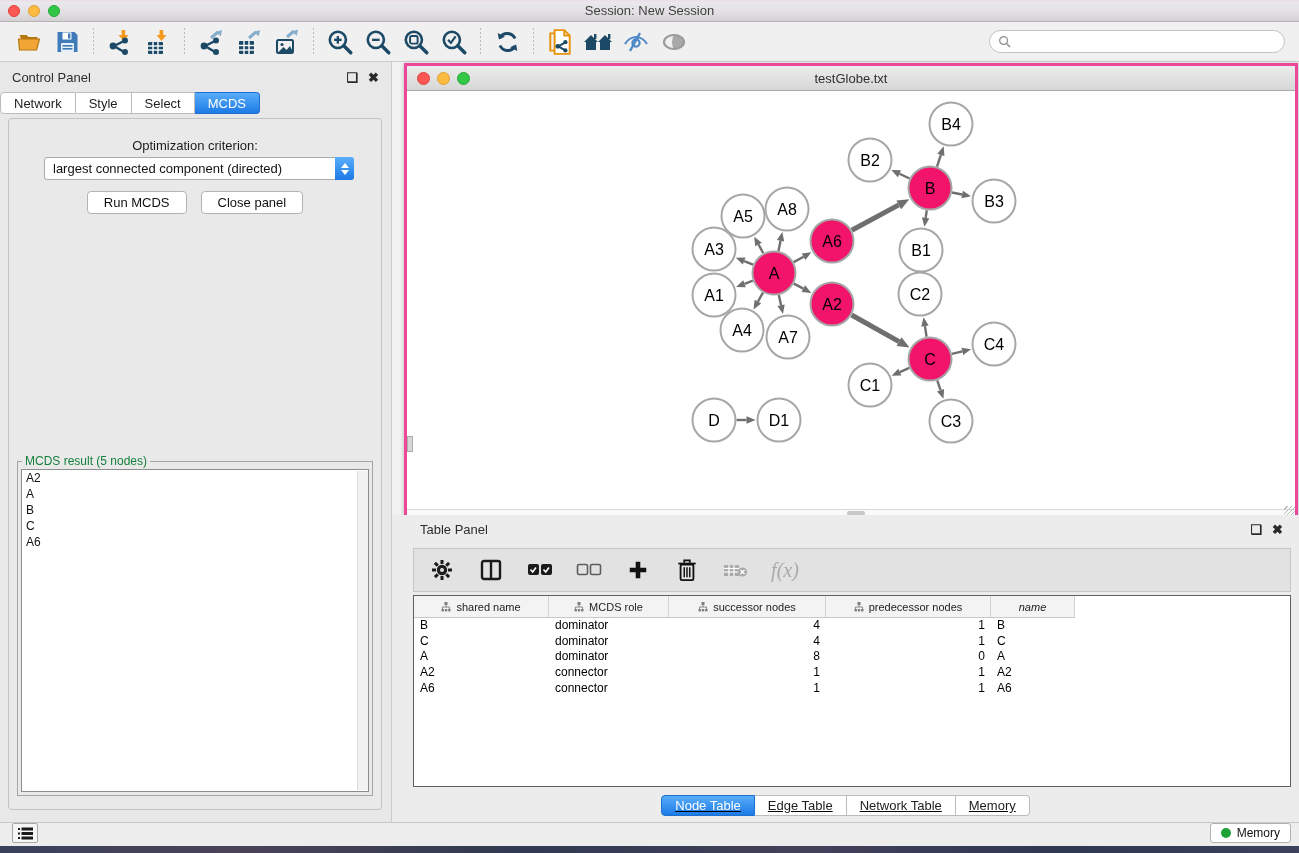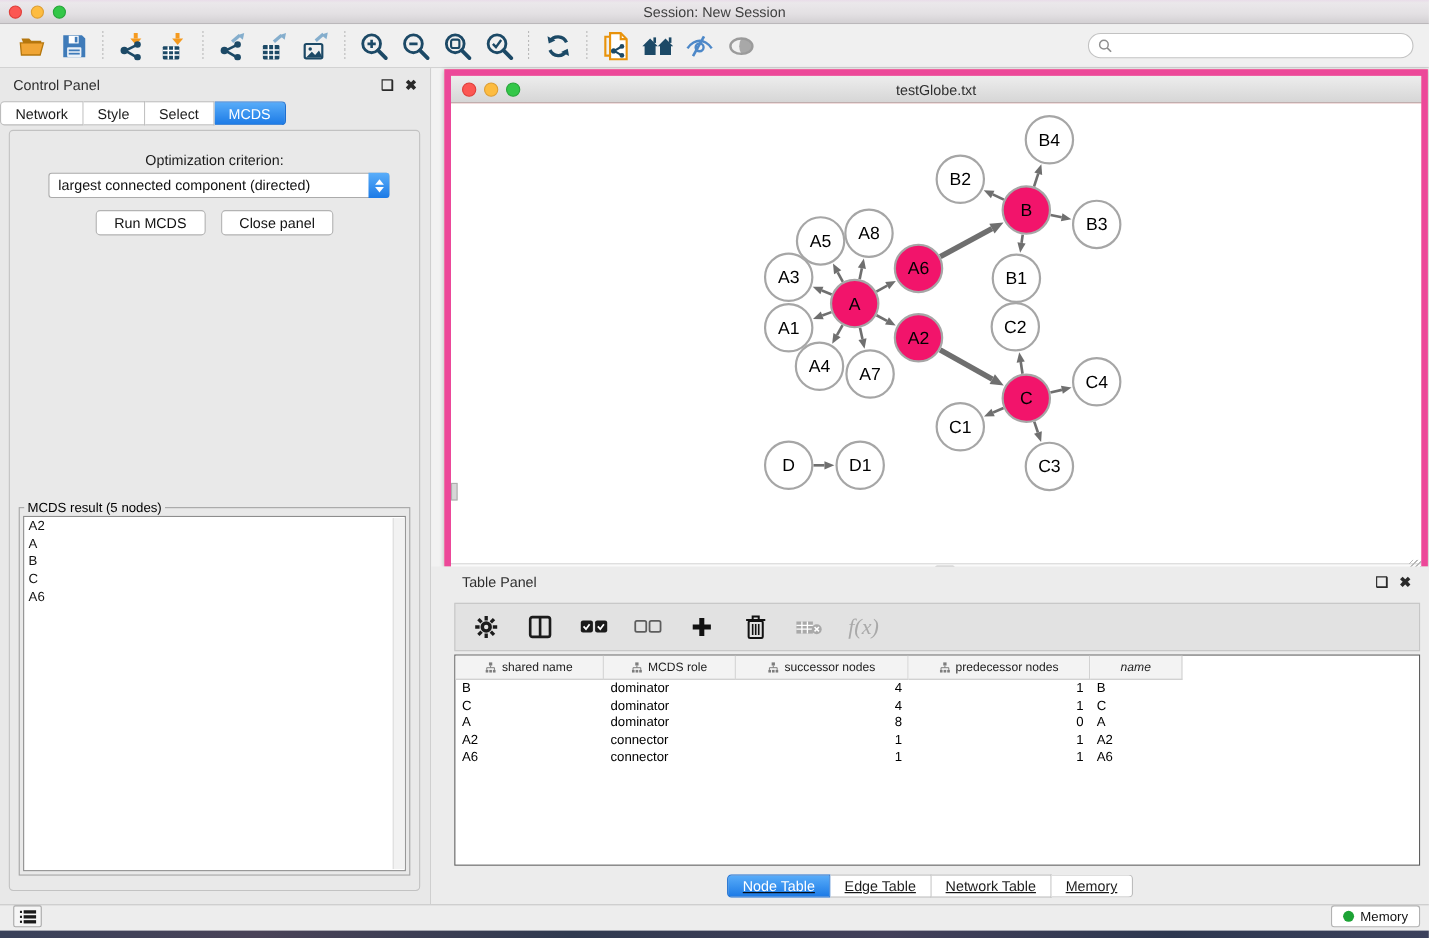--- a/index.html
+++ b/index.html
@@ -43,31 +43,31 @@
   .selectbox { position:absolute; left:35px; right:27px; top:38px; height:23px; background:#fff;
     border:1px solid #ababab; border-radius:3px; display:flex; align-items:center; }
   .selectbox .selval { flex:1; font-size:13px; color:#111; padding-left:8px; white-space:nowrap; overflow:hidden; }
   .stepper { width:19px; height:23px; margin-right:-1px; border-radius:0 3px 3px 0;
     background:linear-gradient(#5aaefa,#1c7ae6); display:flex; flex-direction:column; align-items:center; justify-content:center; gap:2px; }
   .stepper .up { width:0;height:0;border-left:4px solid transparent;border-right:4px solid transparent;border-bottom:5px solid #fff; }
   .stepper .dn { width:0;height:0;border-left:4px solid transparent;border-right:4px solid transparent;border-top:5px solid #fff; }
   .cp-buttons { position:absolute; top:72px; left:0; right:0; display:flex; justify-content:center; gap:14px; }
   .pushbtn { font-size:13px; color:#111; background:#fff; border:1px solid #b3b3b3; border-radius:4px; padding:3px 16px; }
   .groupbox { position:absolute; left:8px; right:8px; top:342px; height:335px; border:1px solid #a5a5a5; }
-  .groupbox .legend { position:absolute; top:-8px; left:4px; background:#e9e9e9; padding:0 3px; font-size:12px; color:#000000; }
+  .groupbox .legend { position:absolute; top:-8px; left:4px; background:#e9e9e9; padding:0 3px; font-size:12px; color:#15803d; }
   .mcds-list { position:absolute; left:3px; right:3px; top:7px; bottom:3px; background:#fff;
     border:1px solid #8d8d8d; overflow:hidden; }
   .mcds-list .scroll { position:absolute; top:1px; bottom:1px; right:0; width:11px; background:#f2f2f2; border-left:1px solid #dcdcdc; }
   .mcds-item { font-size:12px; color:#111; line-height:16px; padding-left:4px; }
 
   
   .right-area { position:relative; flex:1; background:#f2f2f2; }
 
   .net-frame { position:absolute; left:12px; top:1px; width:894px; height:452px;
-    border:6px solid #ec4899; box-shadow:0 1px 4px rgba(0,0,0,.25); background:#fca5a5; }
+    border:3px solid #ec4899; box-shadow:0 1px 4px rgba(0,0,0,.25); background:#15803d; }
   .nf-titlebar { height:25px; background:linear-gradient(#ededed,#d6d6d6); border-bottom:1px solid #ababab;
     display:flex; align-items:center; position:relative; }
   .nf-titlebar .lights{ margin-left:10px; gap:7px;}
   .nf-titlebar .light{ width:13px; height:13px; }
   .nf-title { position:absolute; left:0; right:0; text-align:center; font-size:13px; color:#2f2f2f; }
   .nf-canvas { position:relative; width:100%; height:426px; background:#fff; overflow:hidden; }
   .vthumb { position:absolute; left:0; top:345px; width:6px; height:16px; background:#d7d7d7; border:1px solid #adadad; }
   .hscroll { position:absolute; left:0; right:0; bottom:0; height:8px; background:#fafafa; border-top:1px solid #d7d7d7; }
   .hthumb { position:absolute; left:440px; top:1px; width:18px; height:5px; background:#c8c8c8; border-radius:2px; }
   .resize-corner { position:absolute; right:0; bottom:0; width:11px; height:11px;

